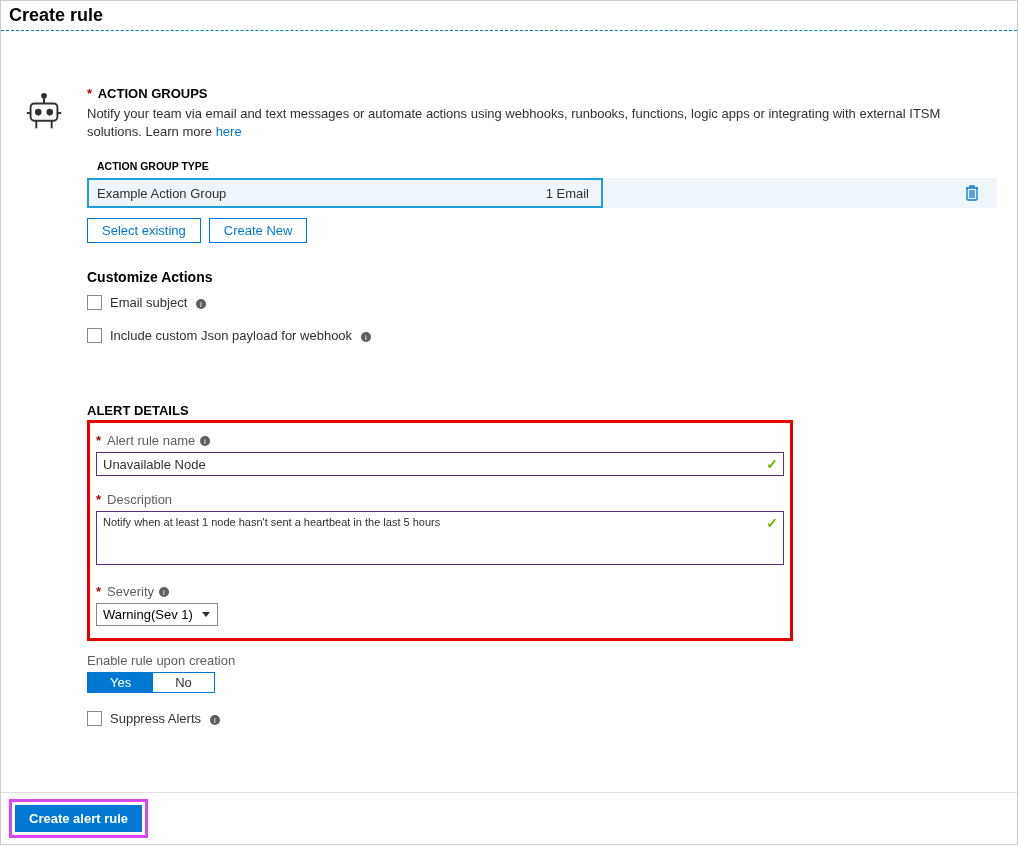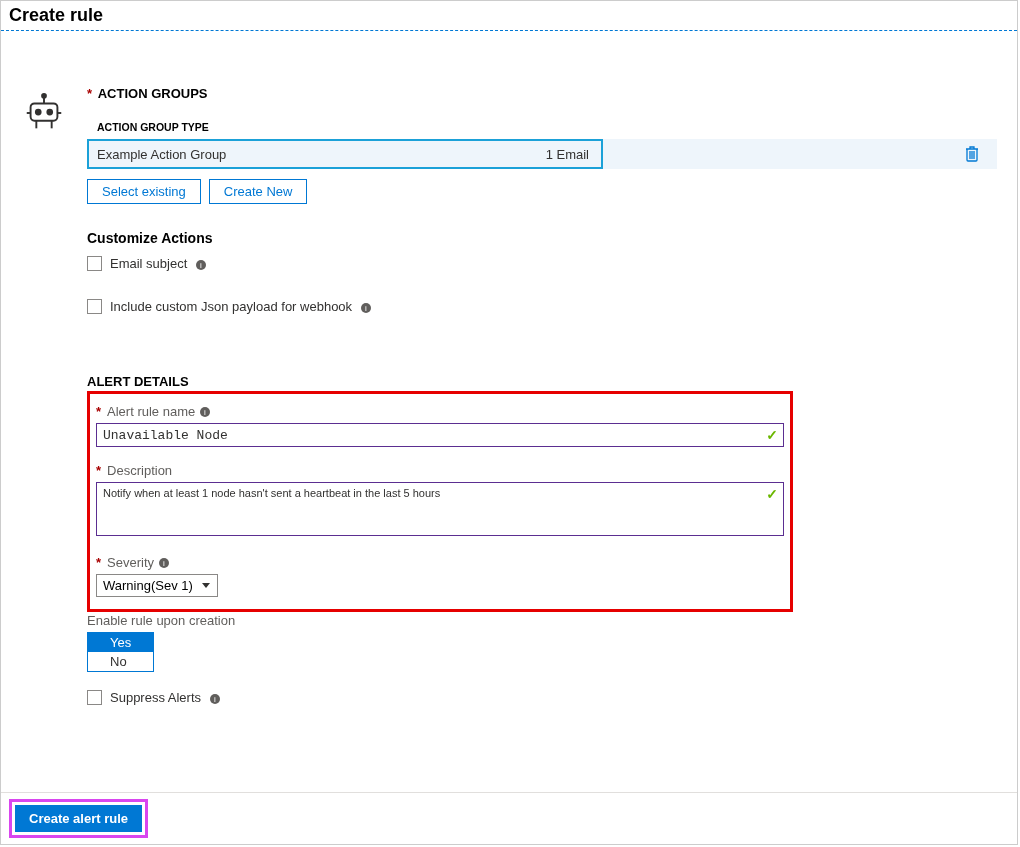--- a/index.html
+++ b/index.html
@@ -158,21 +158,21 @@
     align-items: center;
     gap: 4px;
   }
   .input-ok-wrap { position: relative; margin-top: 4px; width: 688px; }
   .text-input {
     width: 100%;
     box-sizing: border-box;
     border: 1px solid #5b2e91;
     padding: 4px 24px 4px 6px;
     font-size: 13px;
-    font-family: Liberation Mono, monospace;
+    font-family: Liberation Sans, sans-serif;
     color: #323130;
     height: 24px;
   }
   .textarea-input {
     width: 100%;
     box-sizing: border-box;
     border: 1px solid #5b2e91;
     padding: 4px 24px 4px 6px;
     font-size: 11px;
     font-family: inherit;
@@ -203,22 +203,22 @@
     content: "";
     position: absolute;
     right: 8px;
     top: 13px;
     border-left: 4px solid transparent;
     border-right: 4px solid transparent;
     border-top: 5px solid #323130;
     pointer-events: none;
   }
 
-  .enable-label { font-size: 13px; color: #605e5c; margin-top: 1px; }
-  .toggle-row { display: inline-flex; margin-top: 4px; border: 1px solid #0078d4; flex-direction: column; }
+  .enable-label { font-size: 13px; color: #605e5c; margin-top: 12px; }
+  .toggle-row { display: inline-flex; margin-top: 4px; border: 1px solid #0078d4; }
   .toggle-on {
     background: #0078d4; color: #fff;
     padding: 2px 22px; font-size: 13px;
     cursor: pointer;
   }
   .toggle-off {
     background: #fff; color: #323130;
     padding: 2px 22px; font-size: 13px;
     cursor: pointer;
   }
@@ -269,20 +269,23 @@
         <line x1="32" y1="32" x2="32" y2="40"></line>
       </svg>
     </div>
 
     <div class="main">
       
       <div>
         <span class="req-star">*</span>
         <span class="section-title">ACTION GROUPS</span>
       </div>
+      <div class="description">
+        <span>Notify your team via email and text messages or automate actions using webhooks, runbooks, functions, logic apps or integrating with external ITSM solutions. Learn more </span><a href="#">here</a>
+      </div>
 
       <div class="ag-table-header">
         <div class="ag-col-type">ACTION GROUP TYPE</div>
       </div>
 
       <div class="ag-row-outer">
         <div class="ag-row-selected">
           <div class="ag-row-name">Example Action Group</div>
           <div class="ag-row-type">1 Email</div>
         </div>
@@ -305,21 +308,21 @@
       <div class="check-row">
         <input type="checkbox" style="">
         <span class="check-label">Email subject</span>
         <span class="info-icon">
           <svg width="12" height="12" viewBox="0 0 12 12">
               <circle cx="6" cy="6" r="5" fill="#605e5c"></circle>
               <text x="6" y="9" text-anchor="middle" font-size="8" fill="#fff" font-family="sans-serif">i</text>
             </svg>
         </span>
       </div>
-      <div class="check-row" style="margin-top:28px;">
+      <div class="check-row" style="margin-top:18px;">
         <input type="checkbox" style="">
         <span class="check-label">Include custom Json payload for webhook</span>
         <span class="info-icon">
           <svg width="12" height="12" viewBox="0 0 12 12">
               <circle cx="6" cy="6" r="5" fill="#605e5c"></circle>
               <text x="6" y="9" text-anchor="middle" font-size="8" fill="#fff" font-family="sans-serif">i</text>
             </svg>
         </span>
       </div>
 

